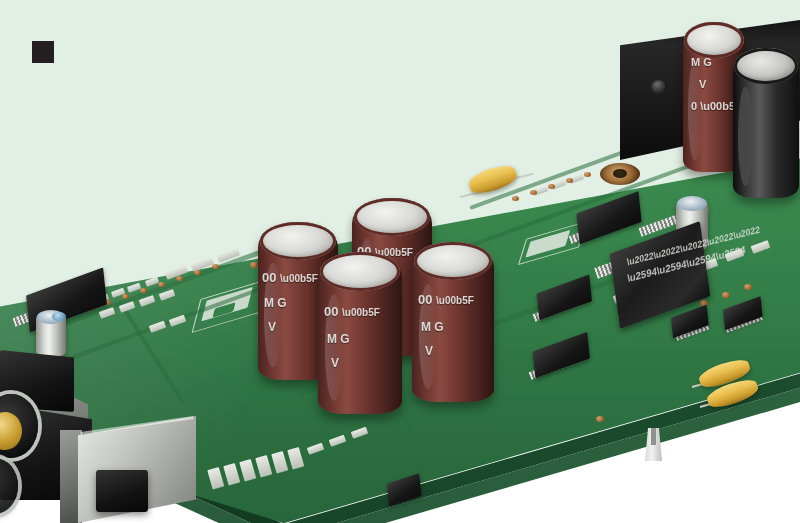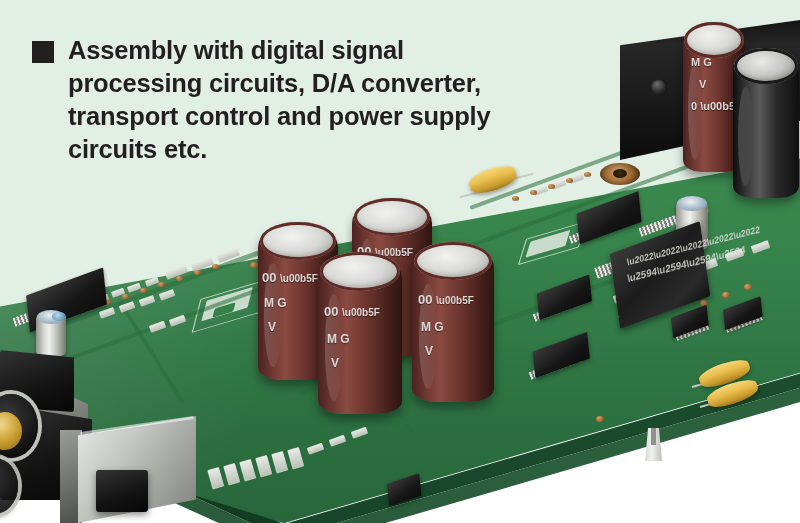--- a/index.html
+++ b/index.html
@@ -439,19 +439,15 @@
     <div class="smd" style="left:242px;top:462px;width:12px;height:20px;transform:rotate(-16deg);z-index:5;"></div>
     <div class="smd" style="left:258px;top:458px;width:12px;height:20px;transform:rotate(-16deg);z-index:5;"></div>
     <div class="smd" style="left:274px;top:454px;width:12px;height:20px;transform:rotate(-16deg);z-index:5;"></div>
     <div class="smd" style="left:290px;top:450px;width:12px;height:20px;transform:rotate(-16deg);z-index:5;"></div>
 
     <div class="sic" style="left:388px;top:484px;width:34px;height:22px;transform:rotate(-18deg) skewX(-12deg);z-index:6;"></div>
   </div>
 
   <div class="caption">
     <div class="bullet"></div>
-    <div class="caption-text">Assembly with digital signal
-processing circuits, D/A converter,
-transport control and power supply
-circuits etc.</div>
   </div>
 
 </div>
 
 </body></html>

